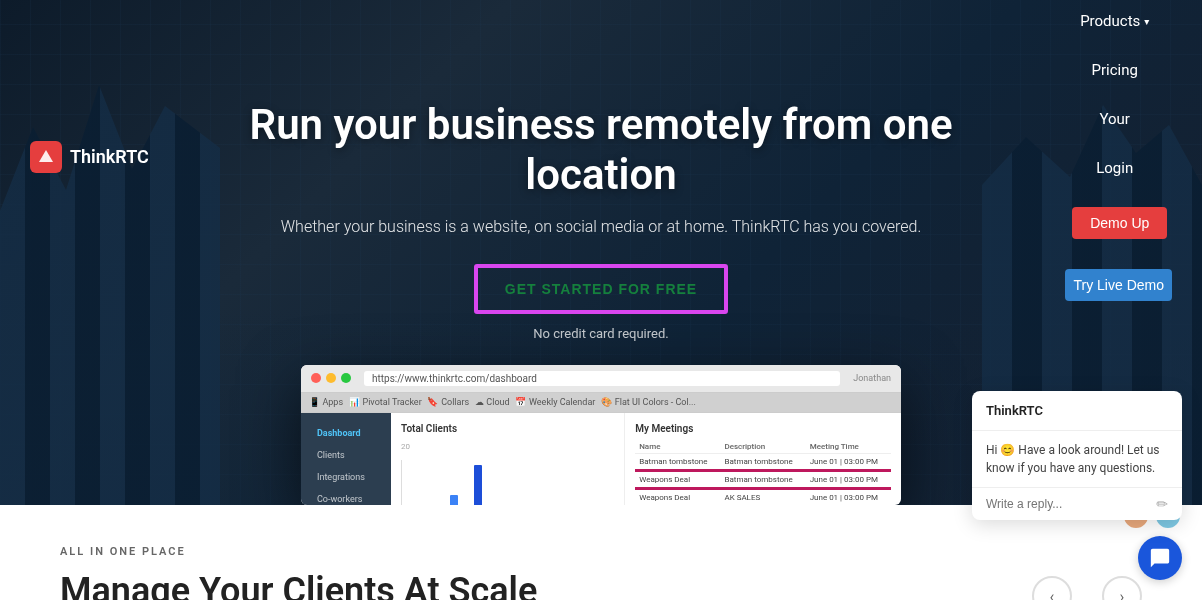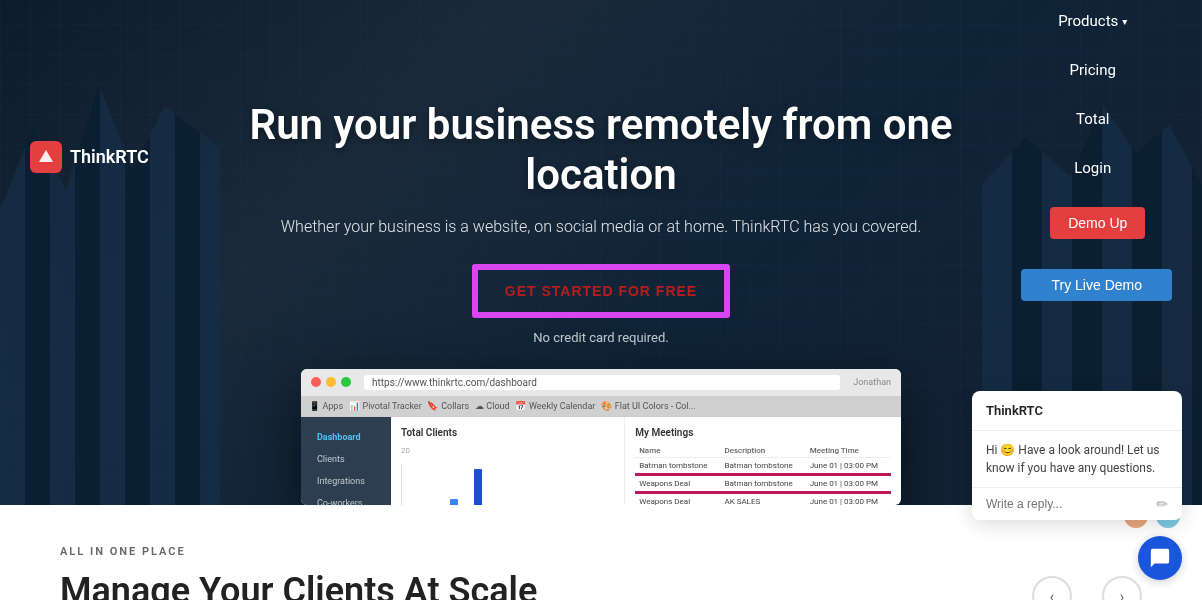--- a/index.html
+++ b/index.html
@@ -63,21 +63,21 @@
       border-radius: 4px;
       font-size: 14px;
       font-weight: 500;
       cursor: pointer;
       margin-left: 10px;
     }
     .btn-live-demo {
       background: #3182ce;
       color: white;
       border: none;
-      padding: 8px 30px;
+      padding: 8px 8px;
       border-radius: 4px;
       font-size: 14px;
       font-weight: 500;
       cursor: pointer;
       margin-left: 8px;
     }
 
     
     .hero {
       position: relative;
@@ -155,22 +155,22 @@
       text-shadow: 0 2px 8px rgba(0,0,0,0.4);
     }
     .hero-subtitle {
       font-size: 16px;
       color: rgba(255,255,255,0.88);
       margin-bottom: 28px;
       font-weight: 300;
     }
     .btn-get-started {
       background: transparent;
-      color: #b91c1c;
-      border: 6px solid #d946ef;
+      color: #15803d;
+      border: 4px solid #d946ef;
       padding: 13px 27px;
       font-size: 14px;
       font-weight: 600;
       letter-spacing: 1px;
       cursor: pointer;
       border-radius: 3px;
       text-transform: uppercase;
     }
     .no-credit-card {
       margin-top: 12px;
@@ -409,21 +409,21 @@
     <li>
       <a href="#" class="products-link">
         <span>Products</span>
         <span class="chevron-down">▾</span>
       </a>
     </li>
     <li>
       <a href="#">Pricing</a>
     </li>
     <li>
-      <a href="#">Total</a>
+      <a href="#">Your</a>
     </li>
     <li>
       <a href="#">Login</a>
     </li>
     <li>
       <button class="btn-signup">Demo Up</button>
     </li>
     <li>
       <button class="btn-live-demo">Try Live Demo</button>
     </li>

